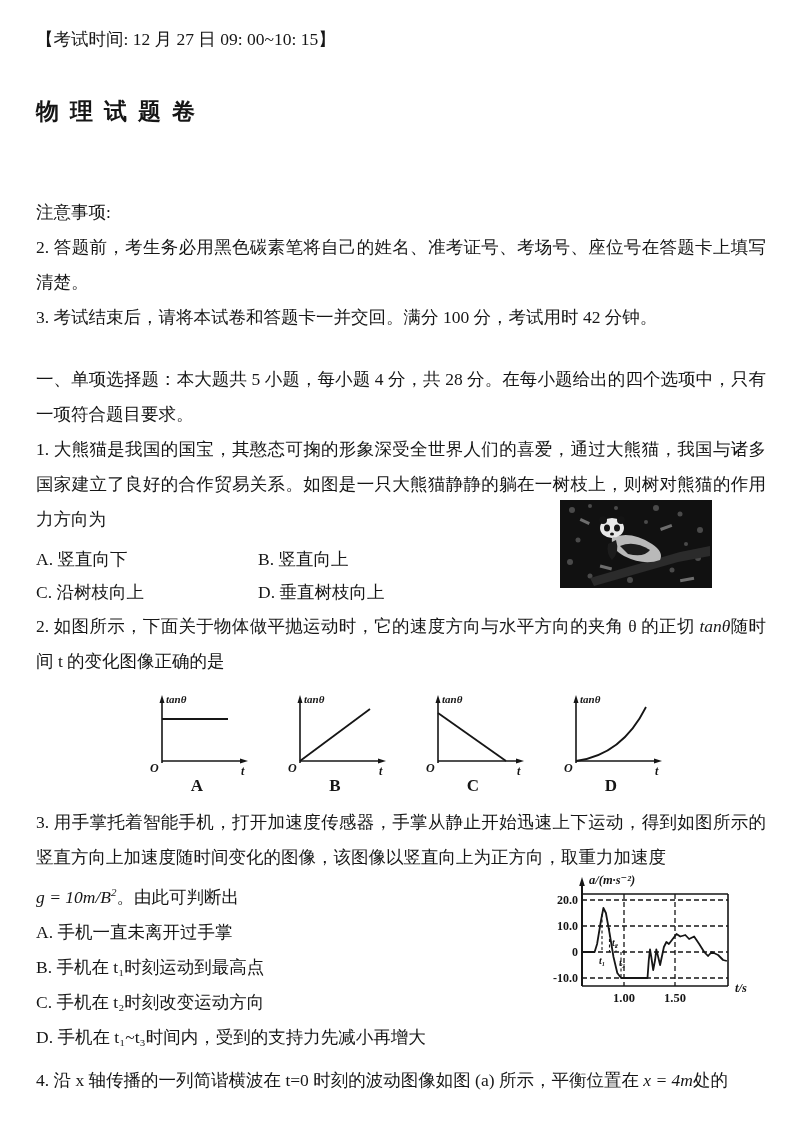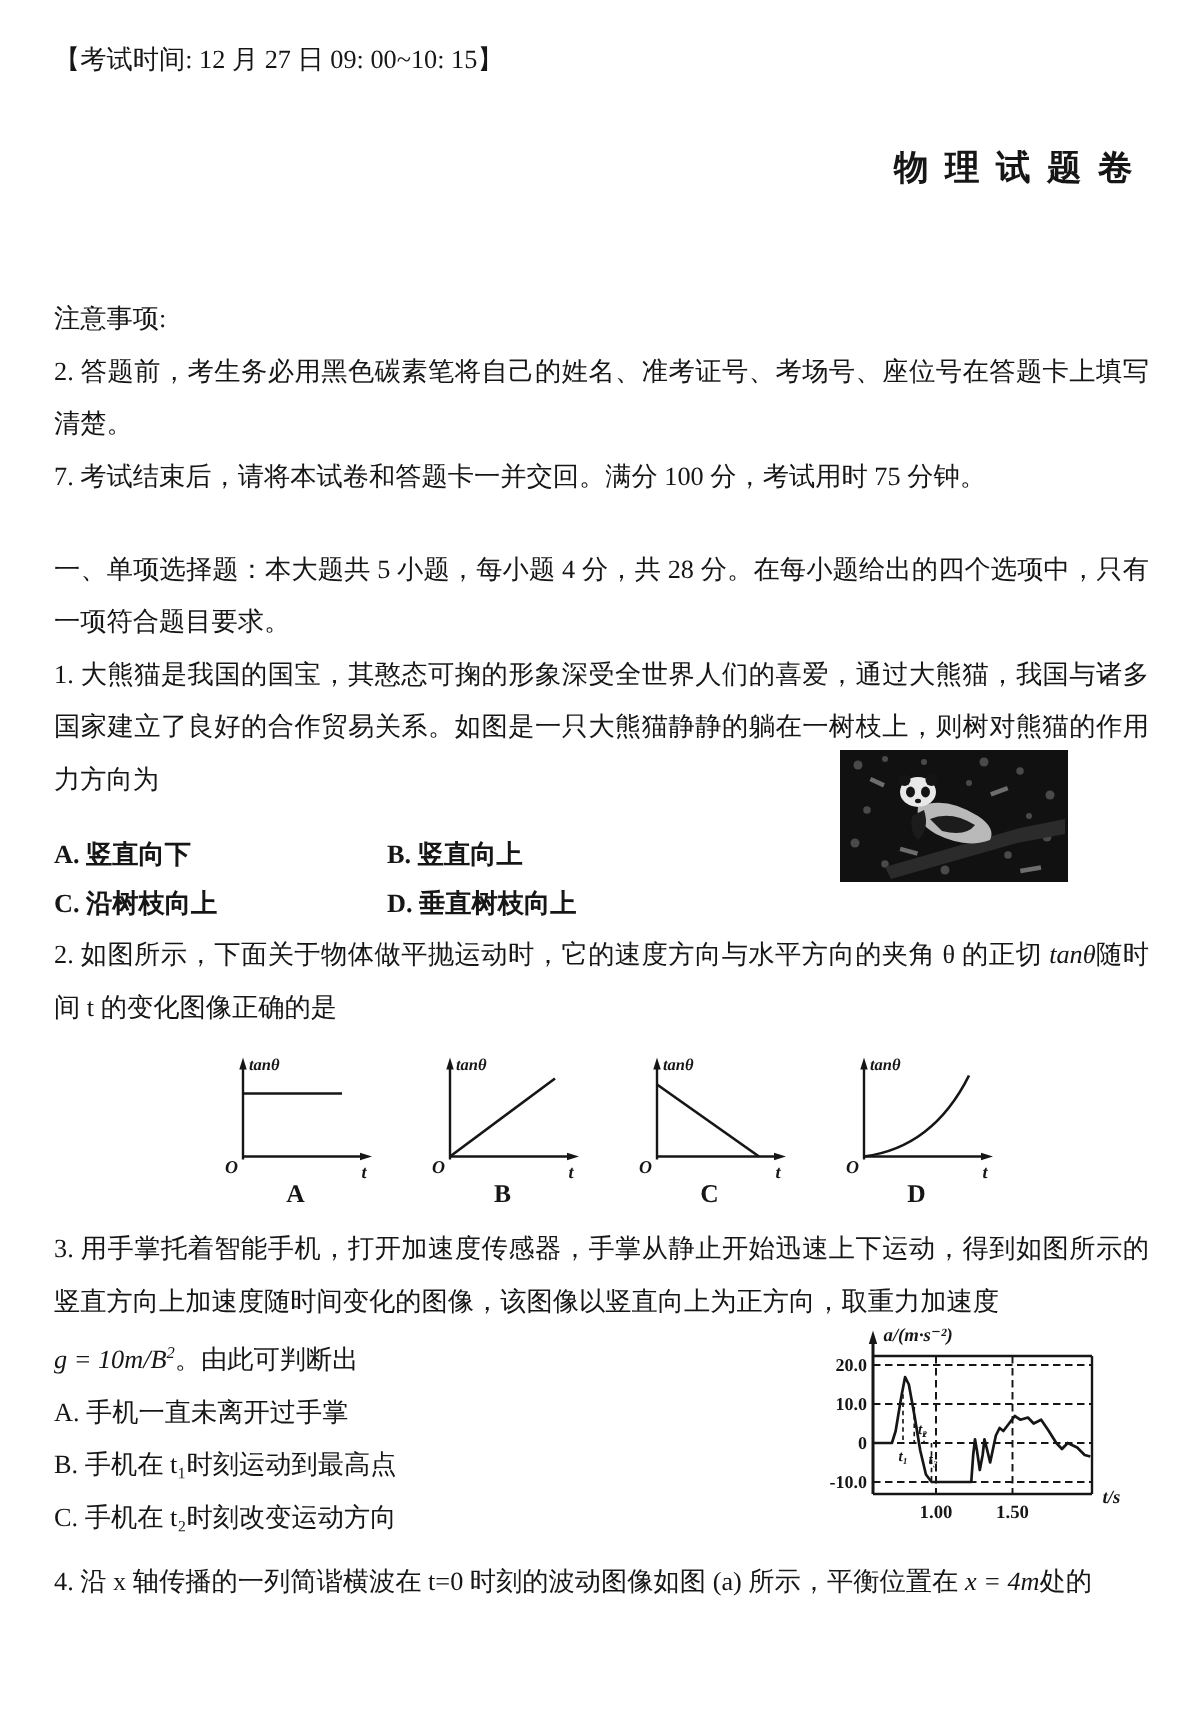--- a/index.html
+++ b/index.html
@@ -5,26 +5,26 @@
   html,body { margin:0; padding:0; background:#ffffff; }
   body {
     width:800px; height:1139px; overflow:hidden;
     color:#161616;
     font-family:"Liberation Serif","DejaVu Serif",serif;
   }
   .page { box-sizing:border-box; width:800px; height:1139px; padding:22px 34px 0 36px; position:relative; }
   p { margin:0; }
   .txt { font-size:17.5px; line-height:35px; text-align:justify; }
   .header-line { font-size:17.5px; line-height:34px; }
-  .paper-title { text-align:right; font-size:23px; font-weight:bold; letter-spacing:11px; margin:40px 0 0 0;font-family:Liberation Mono, monospace; }
+  .paper-title { text-align:left; font-size:23px; font-weight:bold; letter-spacing:11px; margin:40px 0 0 0;font-family:Liberation Mono, monospace; }
   .notes { margin-top:68px; }
   .section-heading { margin-top:27px; }
   .question { margin-top:0; }
   .q1-block { position:relative; }
-  .q1-opts { width:500px; display:grid; grid-template-columns:222px 1fr; font-size:17.5px; line-height:33px; margin-top:16px;font-weight:bold; }
+  .q1-opts { width:500px; display:grid; grid-template-columns:222px 1fr; font-size:17.5px; line-height:33px; margin-top:6px; }
   .panda-fig { position:absolute; top:68px; right:54px; width:152px; height:88px; }
   .graph-row { display:flex; gap:32px; margin:8px 0 0 108px; }
   .mini-graph { display:flex; flex-direction:column; align-items:center; }
   .mini-graph .letter { font-size:17px; font-weight:bold; line-height:18px; margin-top:-2px; }
   .q3-block { position:relative; margin-top:10px; }
   .q3-opts { font-size:17.5px; line-height:35px; }
   .q3-graph { position:absolute; top:62px; right:-6px; width:240px; height:168px; }
   .math { font-style:italic; }
   .formula-line sup { font-size:11px; }
   .q4-line { margin-top:8px; }
@@ -35,21 +35,21 @@
 
 <div class="page">
 
   <p class="header-line">【考试时间: 12 月 27 日 09: 00~10: 15】</p>
 
   <h1 class="paper-title">物理试题卷</h1>
 
   <div class="notes">
     <p class="txt">注意事项:</p>
     <p class="txt">2. 答题前，考生务必用黑色碳素笔将自己的姓名、准考证号、考场号、座位号在答题卡上填写清楚。</p>
-    <p class="txt">7. 考试结束后，请将本试卷和答题卡一并交回。满分 100 分，考试用时 75 分钟。</p>
+    <p class="txt">3. 考试结束后，请将本试卷和答题卡一并交回。满分 100 分，考试用时 42 分钟。</p>
   </div>
 
   <p class="txt section-heading">一、单项选择题：本大题共 5 小题，每小题 4 分，共 28 分。在每小题给出的四个选项中，只有一项符合题目要求。</p>
 
   <div class="question q1-block">
     <p class="txt">1. 大熊猫是我国的国宝，其憨态可掬的形象深受全世界人们的喜爱，通过大熊猫，我国与诸多国家建立了良好的合作贸易关系。如图是一只大熊猫静静的躺在一树枝上，则树对熊猫的作用力方向为</p>
 
     <svg class="panda-fig" viewBox="0 0 152 88" aria-hidden="true">
       <rect x="0" y="0" width="152" height="88" fill="#111111"></rect>
       <g fill="#4a4a4a">
@@ -162,20 +162,21 @@
   </div>
 
   <div class="question q3-block">
     <p class="txt"><span>3. 用手掌托着智能手机，打开加速度传感器，手掌从静止开始迅速上下运动，得到如图所示的竖直方向上加速度随时间变化的图像，该图像以竖直向上为正方向，取重力加速度</span></p>
     <p class="txt formula-line"><span class="math">g = 10m/B</span><sup class="math">2</sup><span>。由此可判断出</span></p>
 
     <div class="q3-opts">
       <p>A. 手机一直未离开过手掌</p>
       <p>B. 手机在 t₁时刻运动到最高点</p>
       <p>C. 手机在 t₂时刻改变运动方向</p>
+      <p>D. 手机在 t₁~t₃时间内，受到的支持力先减小再增大</p>
     </div>
 
     <svg class="q3-graph" viewBox="0 0 240 162">
 
       <line x1="50" y1="116" x2="50" y2="13" stroke="#161616" stroke-width="2"></line>
       <polygon points="50,7 47.2,16 52.8,16" fill="#161616"></polygon>
 
       <text x="57" y="14" font-size="12.5" font-weight="bold" font-style="italic">a/(m·s⁻²)</text>
 
       <line x1="50" y1="24" x2="196" y2="24" stroke="#161616" stroke-width="1.6"></line>

